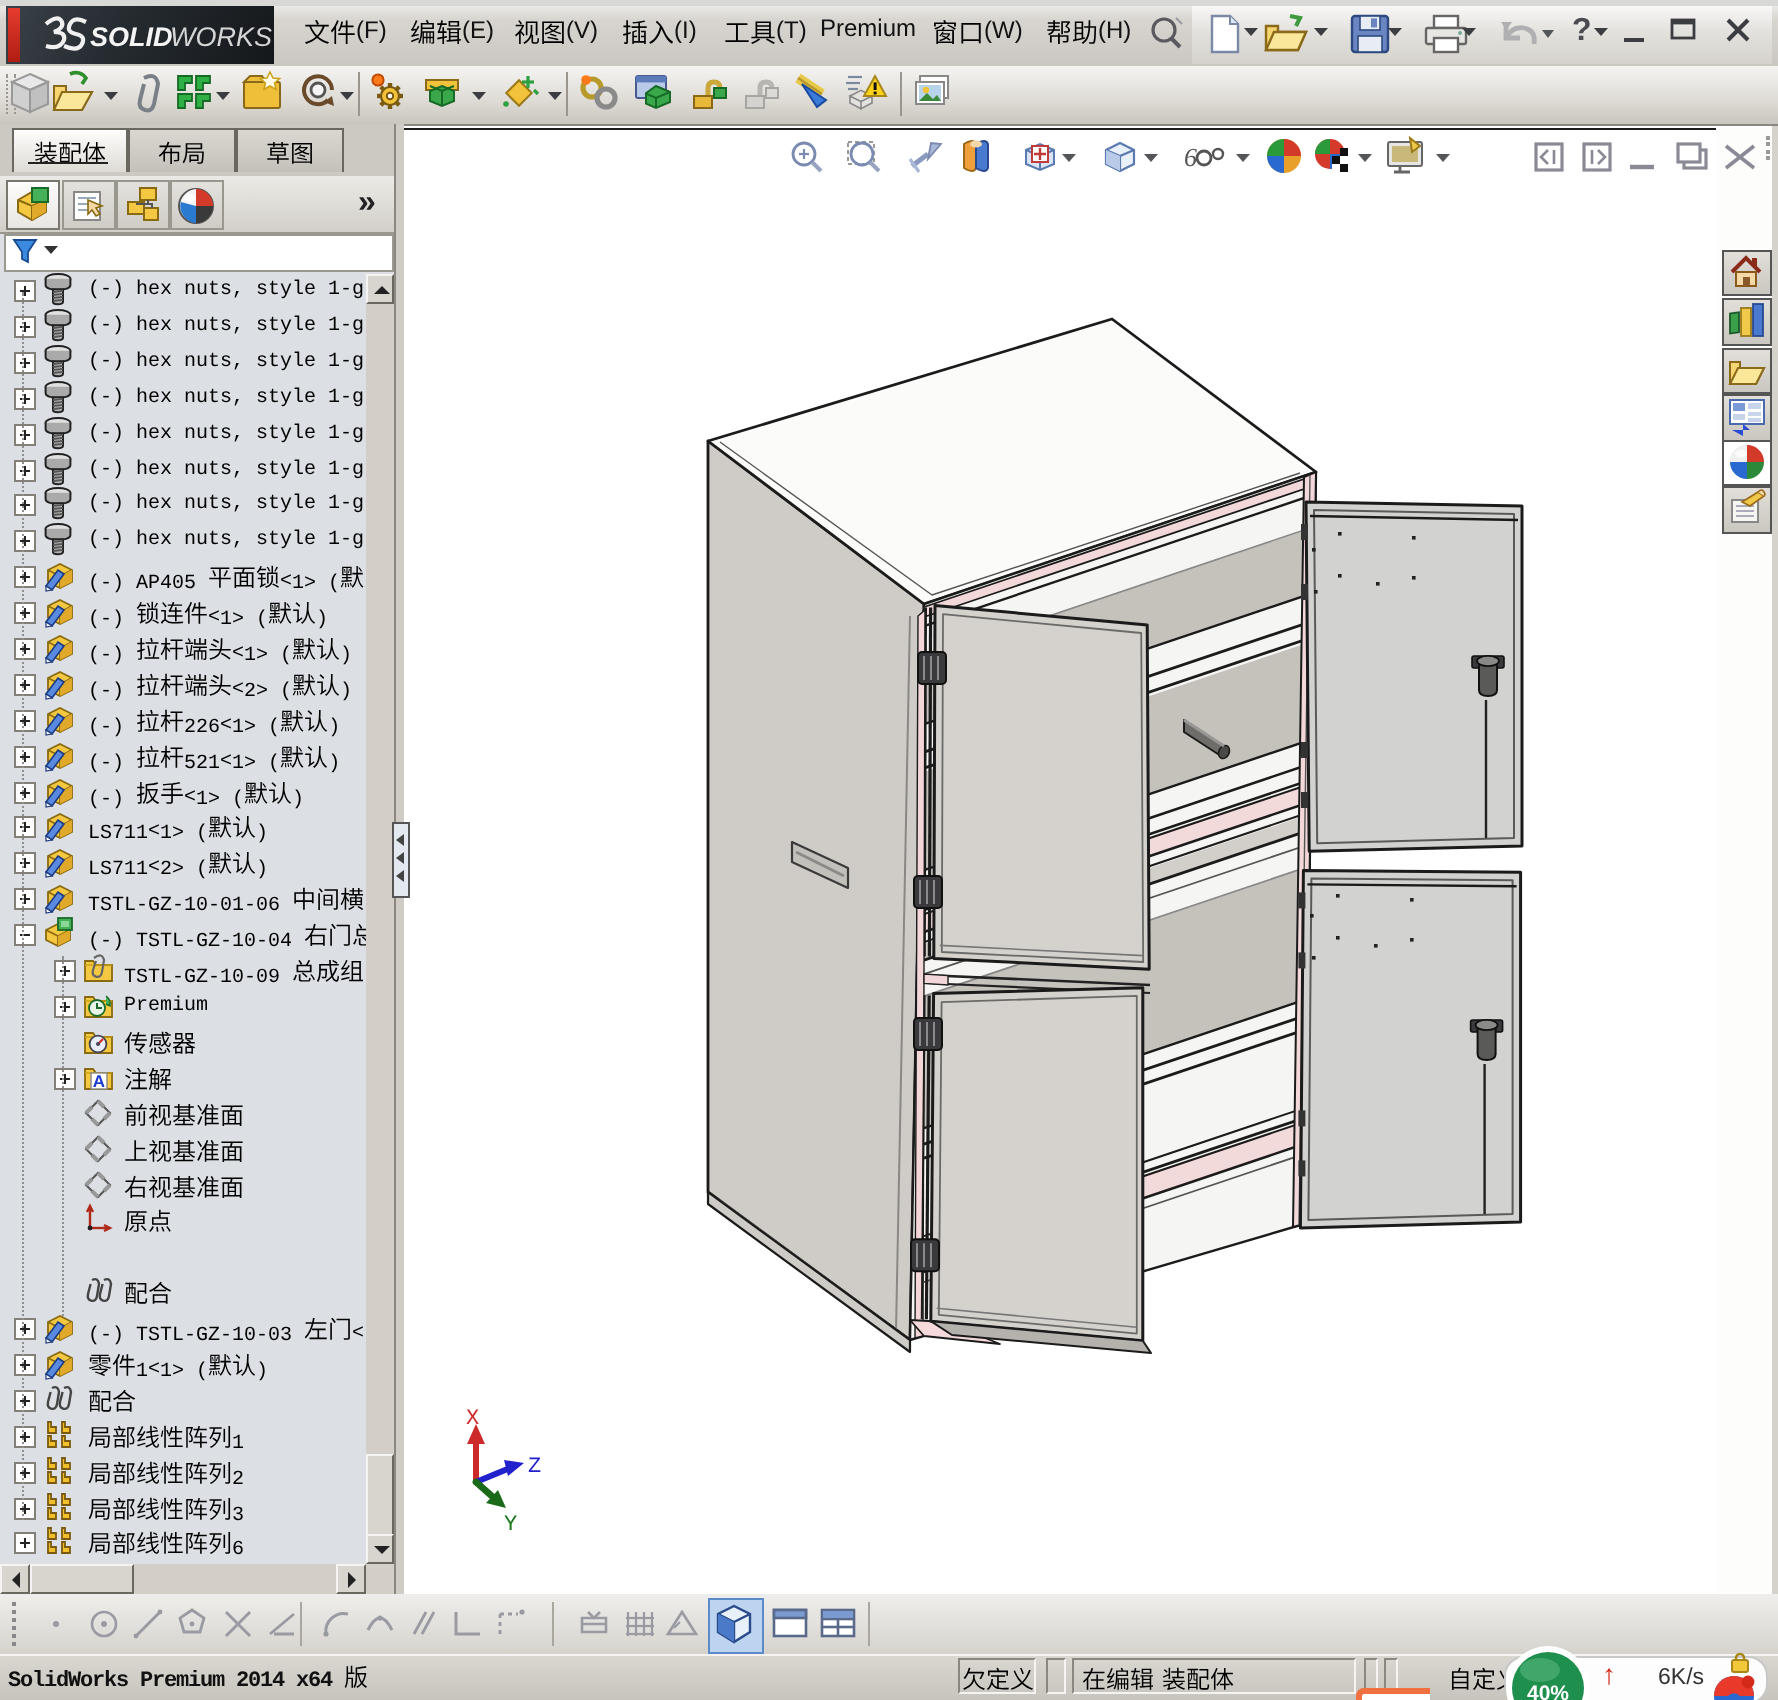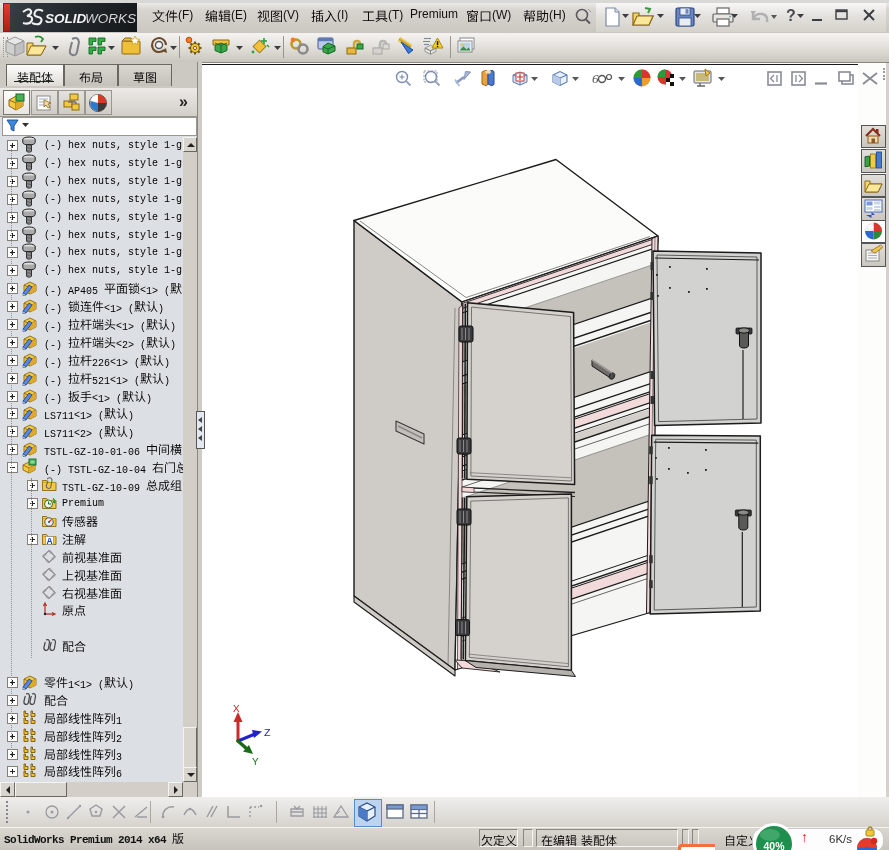--- a/index.html
+++ b/index.html
@@ -1231,20 +1231,40 @@
             <path d="M11 3 Q14 1.5 14.5 5 L13.5 11 Q13 14 10.5 13.3 Q8.5 12.7 9 10 L10.3 5"></path>
           </g>
         </svg></div>
       <div class="treetxt" style="position:absolute;left:62px;top:3px;white-space:nowrap"><svg class="cj" width="24" height="14" viewBox="0 0 24 14" style="vertical-align:-3px">
           <g fill="#000000">
             <use href="#c914D" transform="translate(0,11) scale(0.012,-0.012)"></use>
             <use href="#c5408" transform="translate(12,11) scale(0.012,-0.012)"></use>
           </g>
         </svg></div>
     </div>
+    <div style="position:absolute;left:0;top:519px;width:183px;height:18px">
+      <div style="position:absolute;left:7px;top:4px;width:9px;height:9px;background:#fff;border:1px solid #848078"></div>
+      <div style="position:absolute;left:10px;top:9px;width:5px;height:1px;background:#222"></div>
+      <div style="position:absolute;left:12px;top:7px;width:1px;height:5px;background:#222"></div>
+      <div style="position:absolute;left:21px;top:0px;width:17px;height:18px"><svg width="17" height="17" viewBox="0 0 17 17">
+          <g>
+            <path d="M3 6 L9 3 L15 6 L15 12 L9 15 L3 12 Z" fill="#f5c842" stroke="#8a6a10" stroke-width="0.9"></path>
+            <path d="M3 6 L9 9 L15 6 M9 9 L9 15" fill="none" stroke="#8a6a10" stroke-width="0.9"></path>
+            <path d="M9 9 L15 6 L15 12 L9 15 Z" fill="#e0a92a"></path>
+            <path d="M2 14 L8 6 L11 8 L5 16 Z" fill="#5a8ae0" stroke="#1a3a80" stroke-width="0.8"></path>
+            <path d="M2 14 L5 16 L2 16.5 Z" fill="#fff" stroke="#1a3a80" stroke-width="0.6"></path>
+          </g>
+        </svg></div>
+      <div class="treetxt" style="position:absolute;left:44px;top:3px;white-space:nowrap"><span>(-) TSTL-GZ-10-03 </span><svg class="cj" width="24" height="14" viewBox="0 0 24 14" style="vertical-align:-3px">
+          <g fill="#000000">
+            <use href="#c5DE6" transform="translate(0,11) scale(0.012,-0.012)"></use>
+            <use href="#c95E8" transform="translate(12,11) scale(0.012,-0.012)"></use>
+          </g>
+        </svg>&lt;</div>
+    </div>
     <div style="position:absolute;left:0;top:537px;width:183px;height:18px">
       <div style="position:absolute;left:7px;top:4px;width:9px;height:9px;background:#fff;border:1px solid #848078"></div>
       <div style="position:absolute;left:10px;top:9px;width:5px;height:1px;background:#222"></div>
       <div style="position:absolute;left:12px;top:7px;width:1px;height:5px;background:#222"></div>
       <div style="position:absolute;left:21px;top:0px;width:17px;height:18px"><svg width="17" height="17" viewBox="0 0 17 17">
           <g>
             <path d="M3 6 L9 3 L15 6 L15 12 L9 15 L3 12 Z" fill="#f5c842" stroke="#8a6a10" stroke-width="0.9"></path>
             <path d="M3 6 L9 9 L15 6 M9 9 L9 15" fill="none" stroke="#8a6a10" stroke-width="0.9"></path>
             <path d="M9 9 L15 6 L15 12 L9 15 Z" fill="#e0a92a"></path>
             <path d="M2 14 L8 6 L11 8 L5 16 Z" fill="#5a8ae0" stroke="#1a3a80" stroke-width="0.8"></path>

